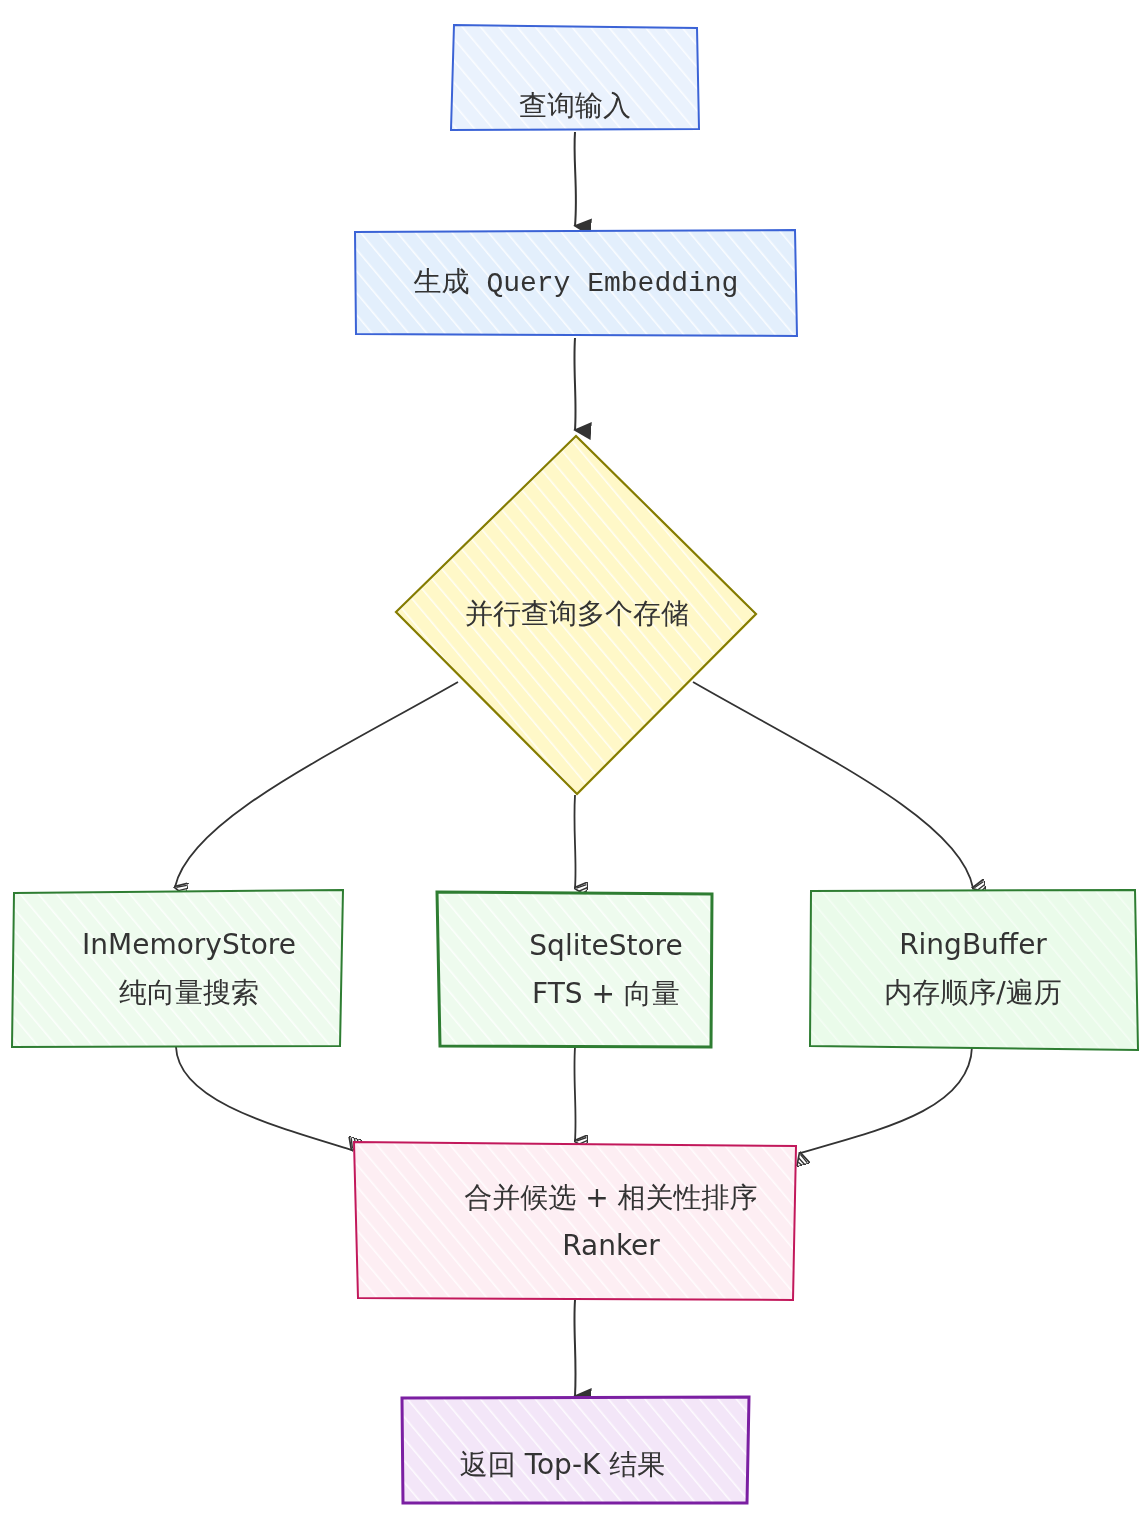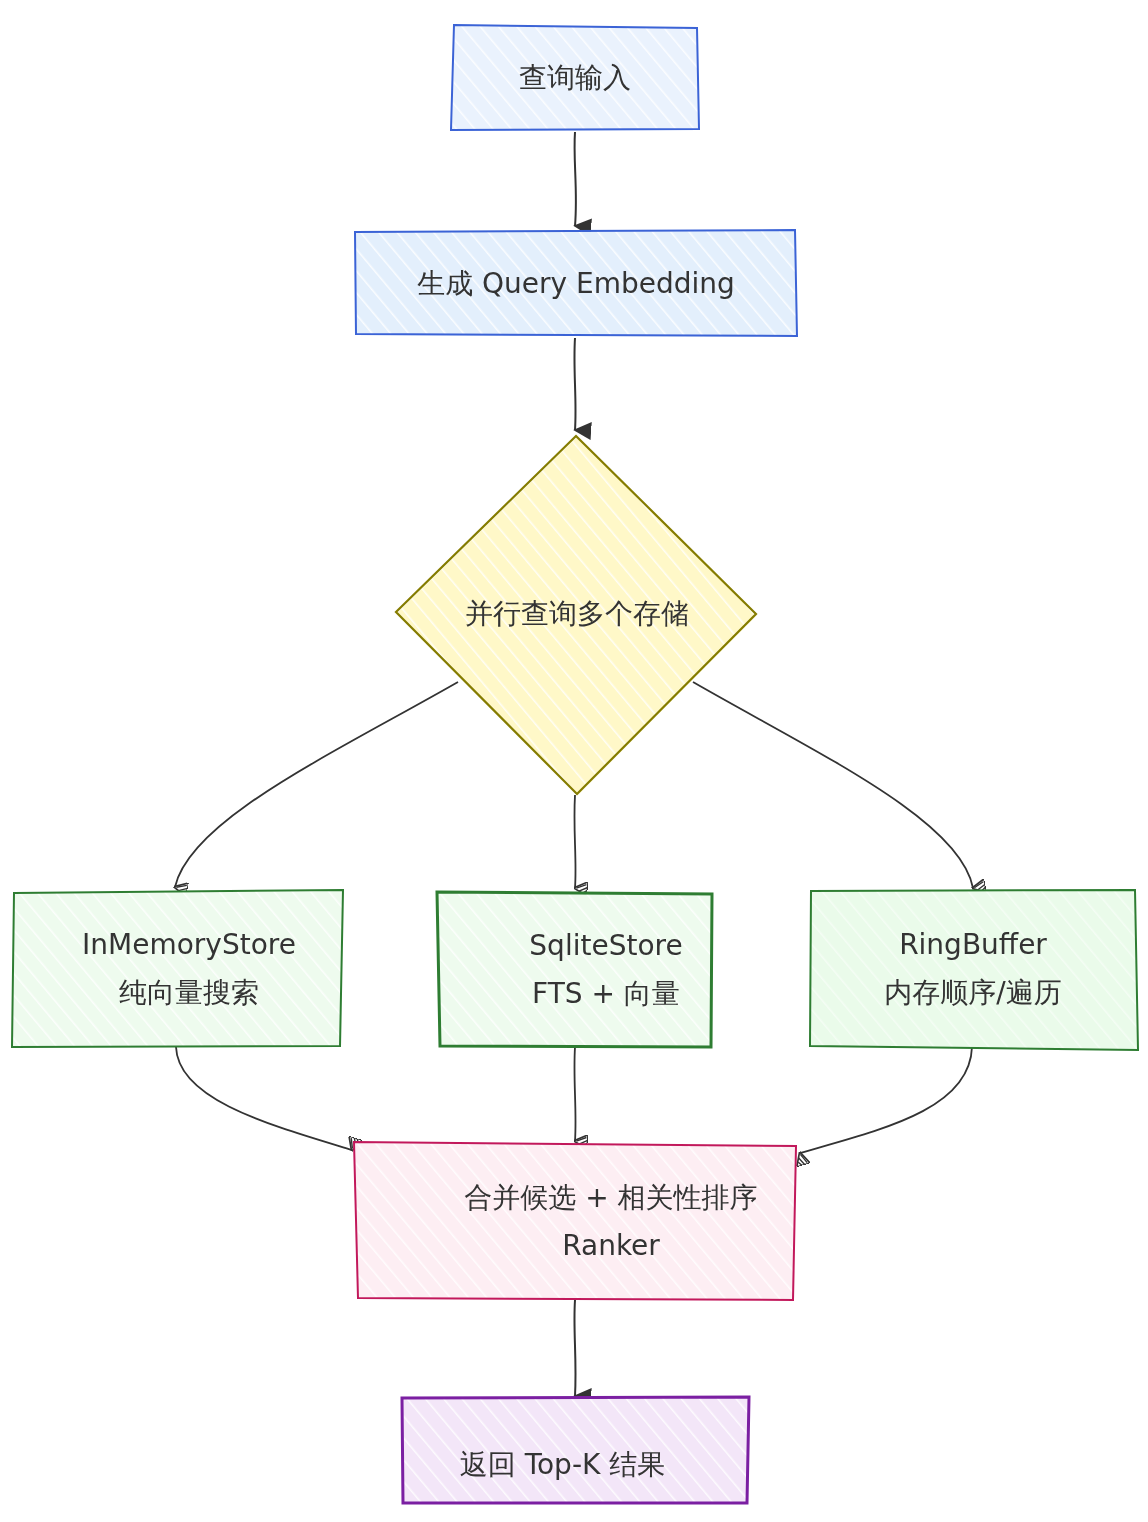--- a/index.html
+++ b/index.html
@@ -84,24 +84,24 @@
     </g>
 
     <g>
       <path id="n7-fill" d="M403,1398 L748,1398 L748,1503 L404,1503 Z" fill="#f3e6f8"></path>
       <path d="M403,1398 L748,1398 L748,1503 L404,1503 Z" fill="url(#hatch)"></path>
       <path id="n7-stroke" d="M402,1398 L749,1397 L747,1503 L403,1503 Z" fill="none" stroke="#7b1fa2" stroke-width="3"></path>
     </g>
   </g>
 </svg>
 
-<div class="label" style="left:452px; top:26px; width:246px; height:104px;">
+<div class="label" style="left:452px; top:26px; width:246px; height:104px;justify-content:flex-end;">
   <span>查询输入</span>
 </div>
-<div class="label" style="left:356px; top:232px; width:440px; height:104px;">
+<div class="label" style="left:356px; top:232px; width:440px; height:104px;font-family:Liberation Mono, monospace;">
   <span>生成 Query Embedding</span>
 </div>
 <div class="label" style="left:397px; top:590px; width:360px; height:48px;">
   <span>并行查询多个存储</span>
 </div>
 <div class="label" style="left:13px; top:892px; width:328px; height:154px;padding-left:12px;">
   <span>InMemoryStore</span>
   <span>纯向量搜索</span>
 </div>
 <div class="label" style="left:438px; top:893px; width:274px; height:154px;padding-left:31px;">

